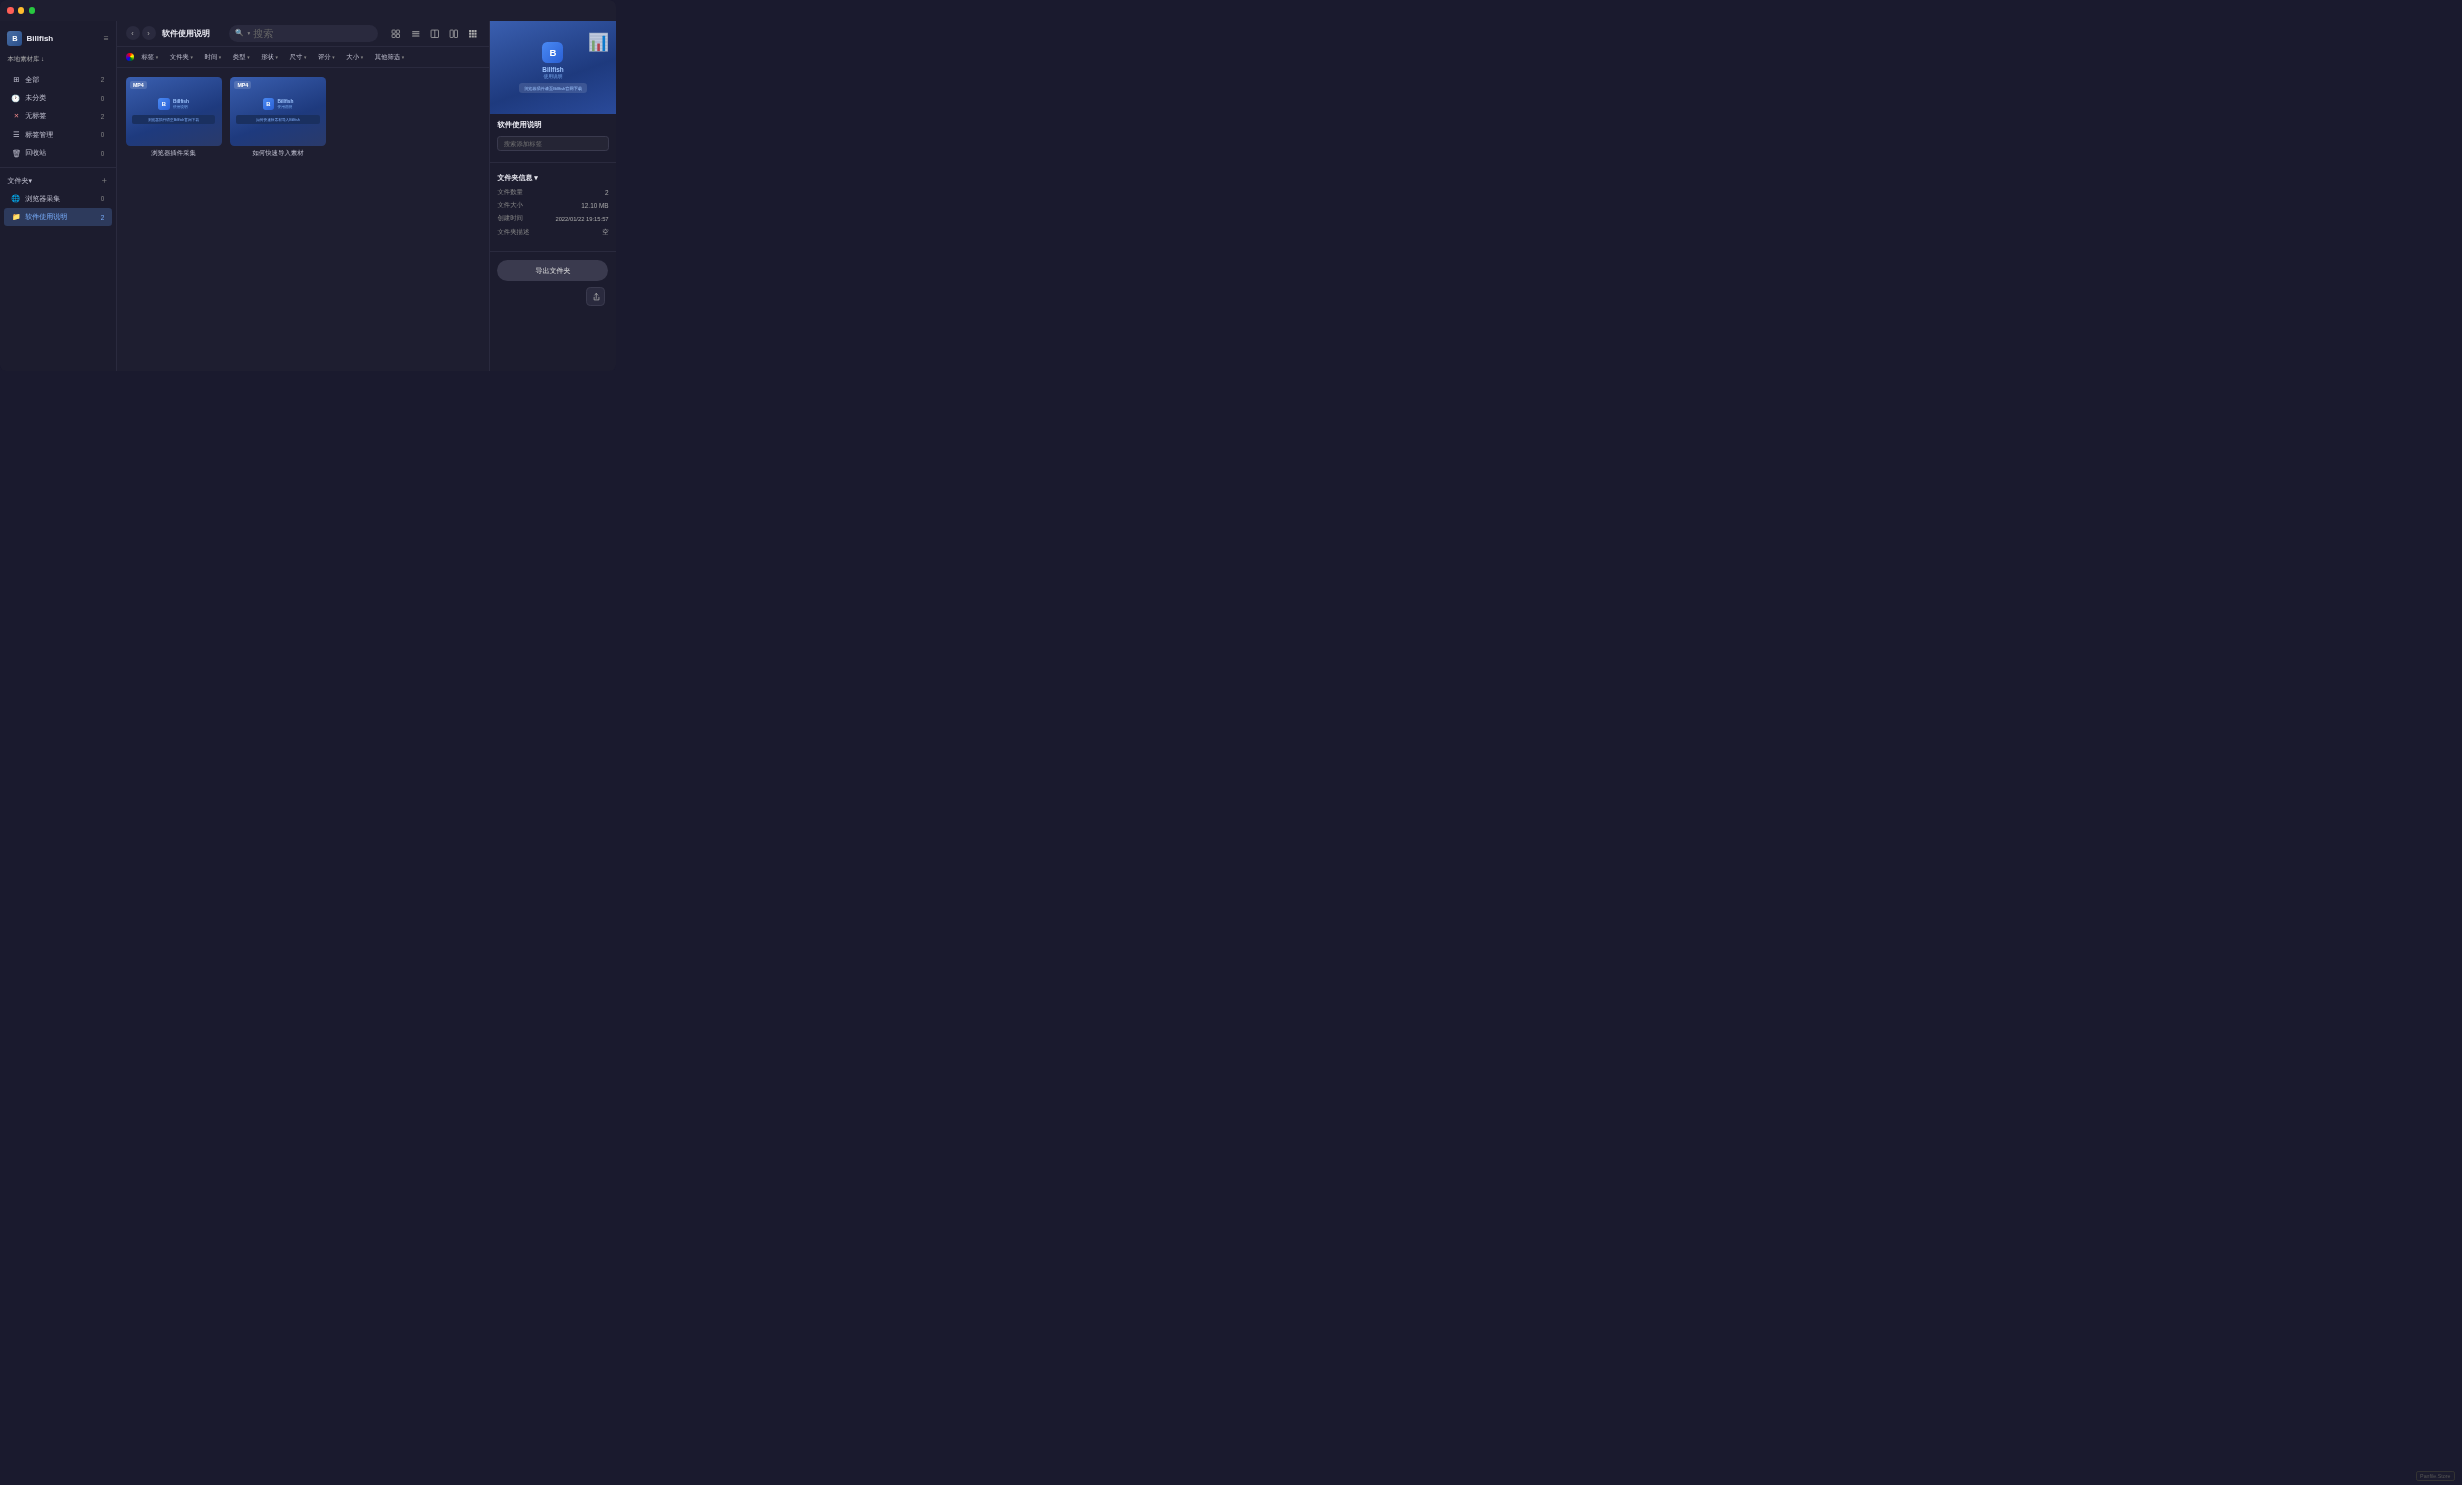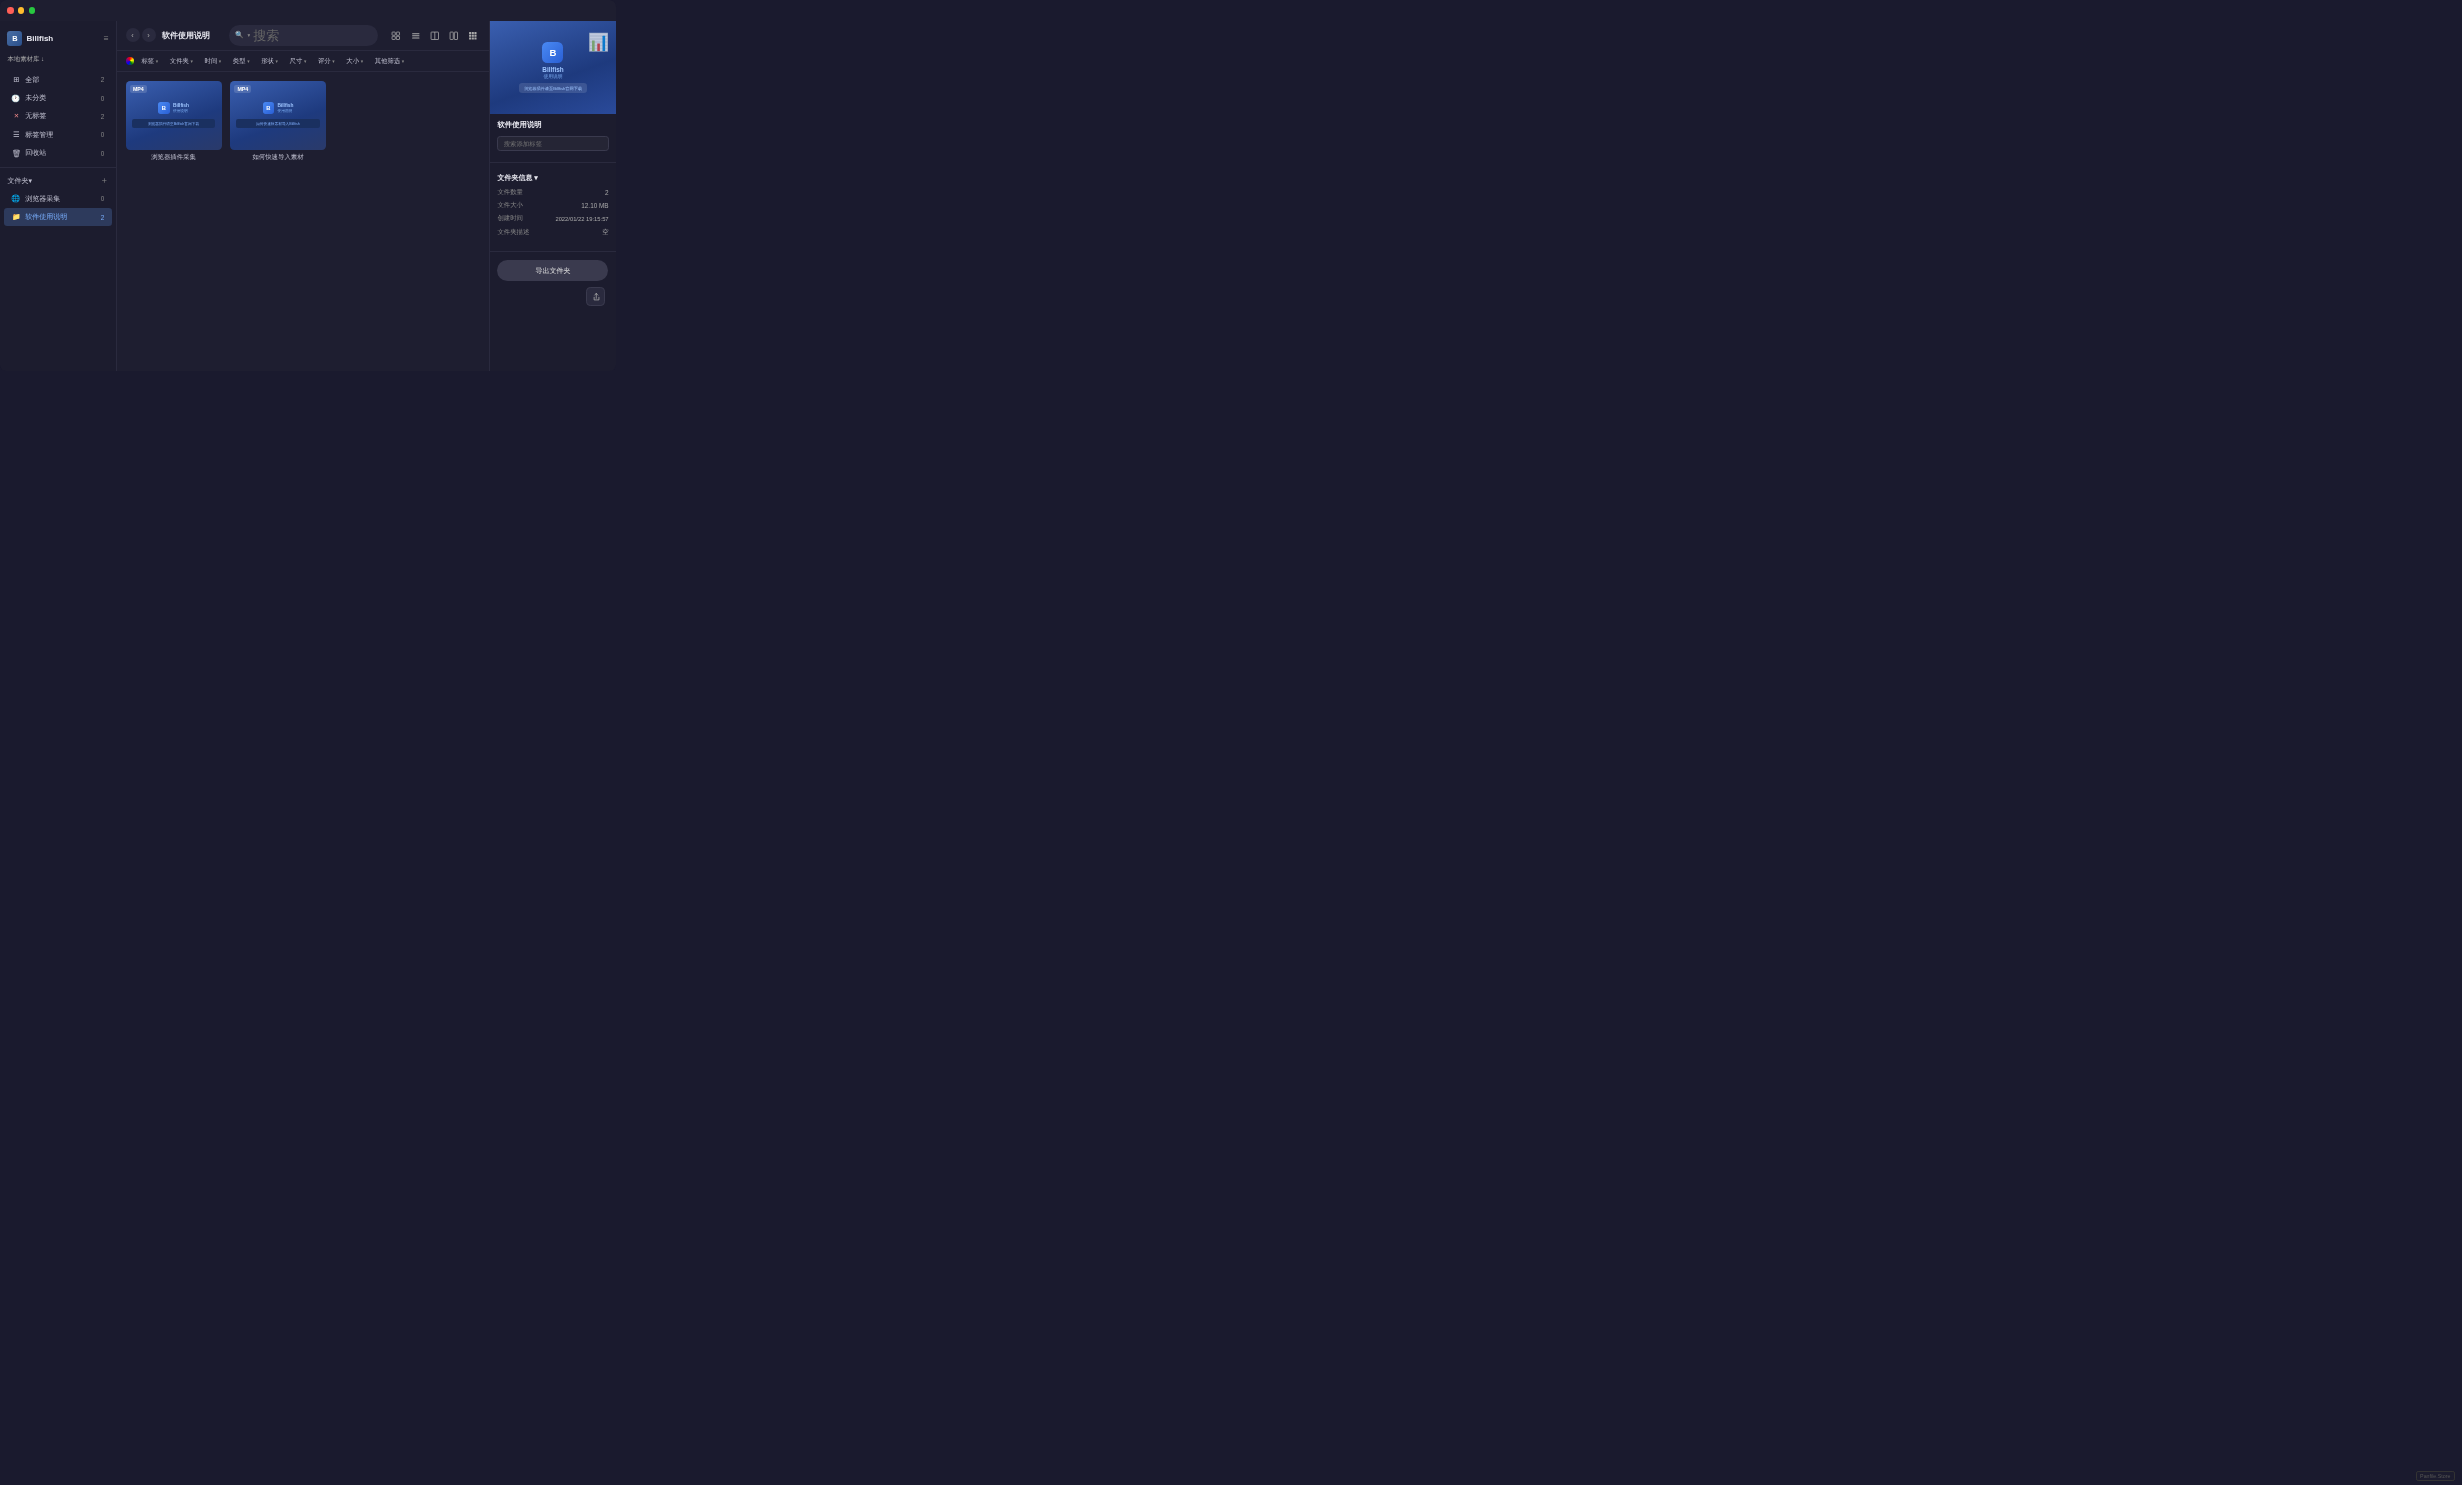--- a/index.html
+++ b/index.html
@@ -158,21 +158,21 @@
       padding: 2.7px 6.4px;
       gap: 3.2px;
       flex: 1;
       max-width: 149px;
       margin-left: auto;
     }
     .search-icon { color: #888; font-size: 7px; }
     .search-dropdown { color: #888; font-size: 5.3px; cursor: pointer; }
     .search-input {
       background: transparent; border: none; outline: none;
-      color: #e0e0e0; font-size: 13px; flex: 1;
+      color: #e0e0e0; font-size: 10px; flex: 1;
       font-family: inherit;
     }
     .search-input::placeholder { color: #666; }
     .toolbar-icons {
       display: flex; gap: 4.2px; align-items: center; margin-left: 4.2px;
     }
     .toolbar-icon {
       width: 15px; height: 15px; display: flex; align-items: center; justify-content: center;
       color: #aaa; font-size: 8.5px; cursor: pointer; border-radius: 3.2px;
     }

